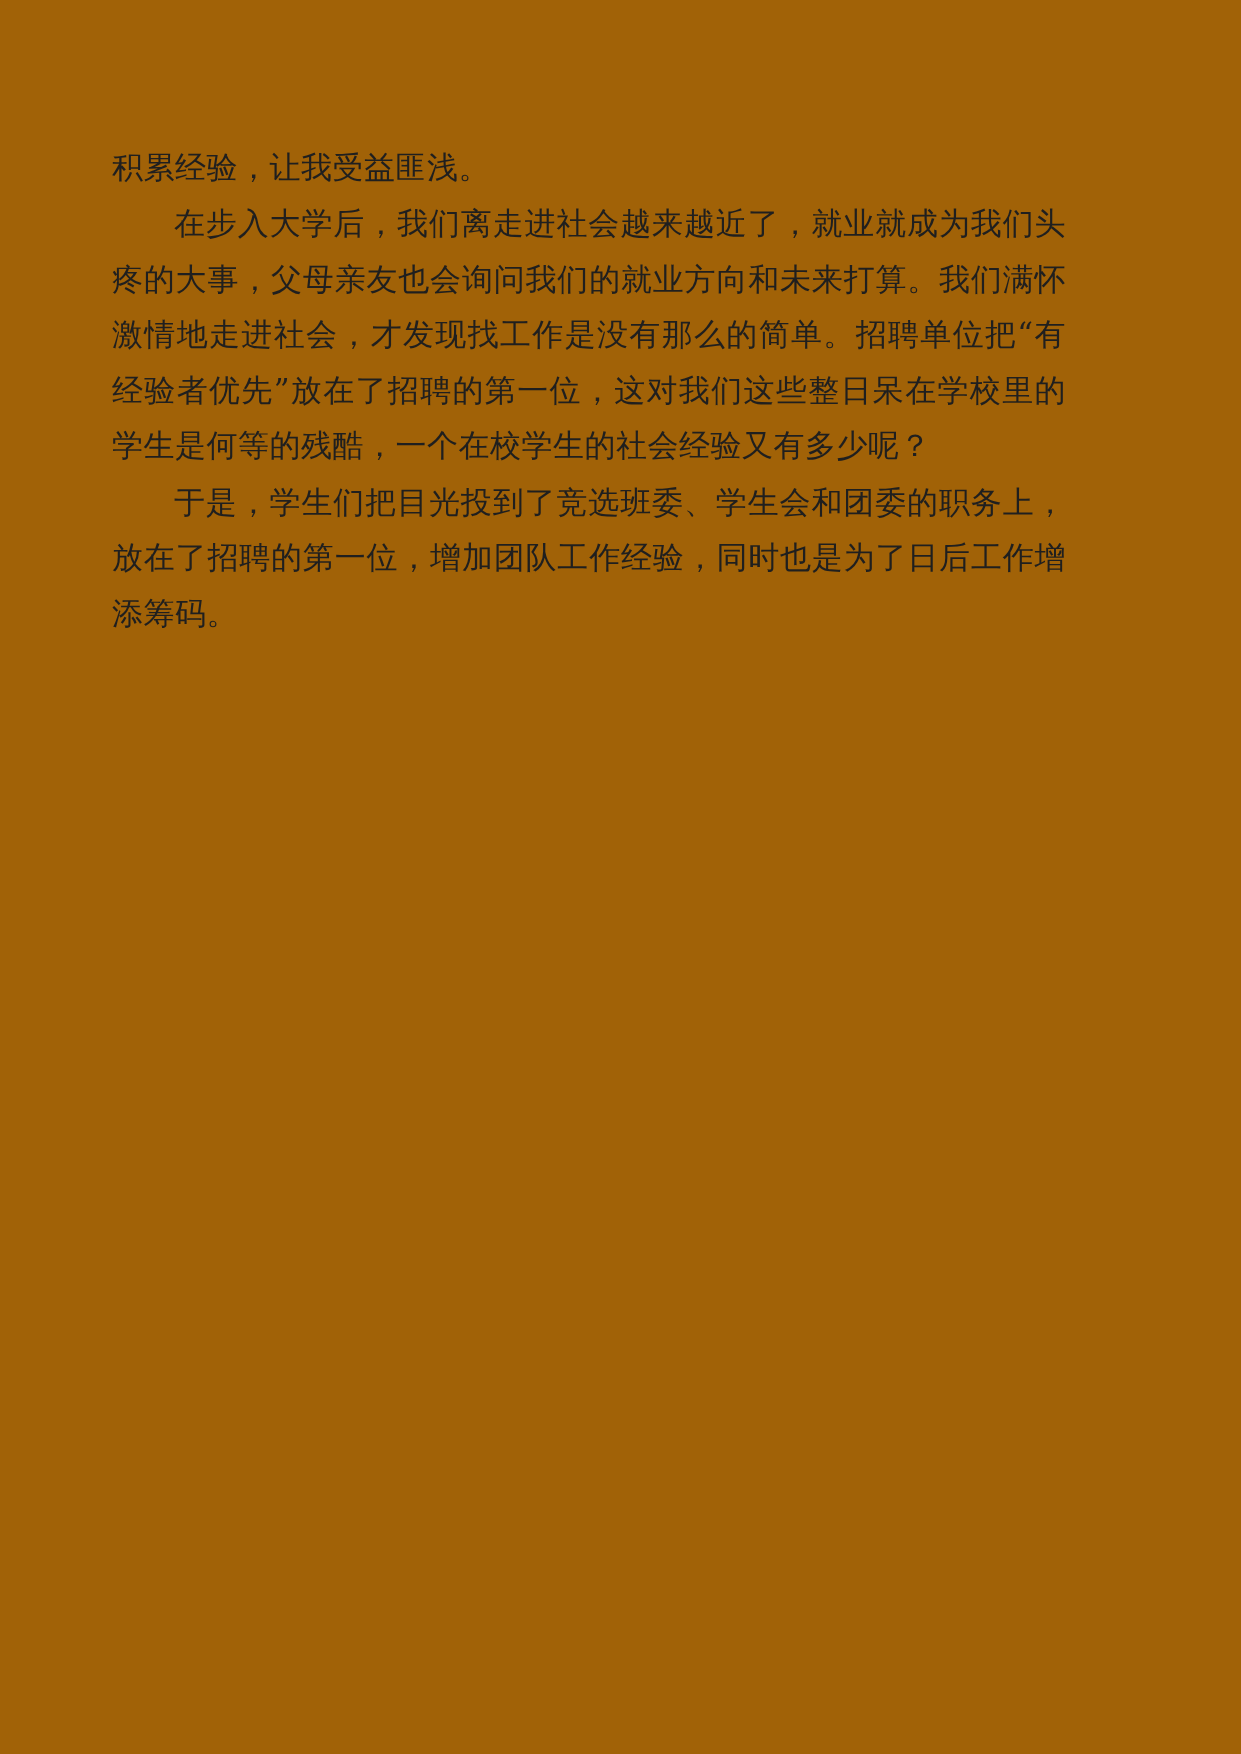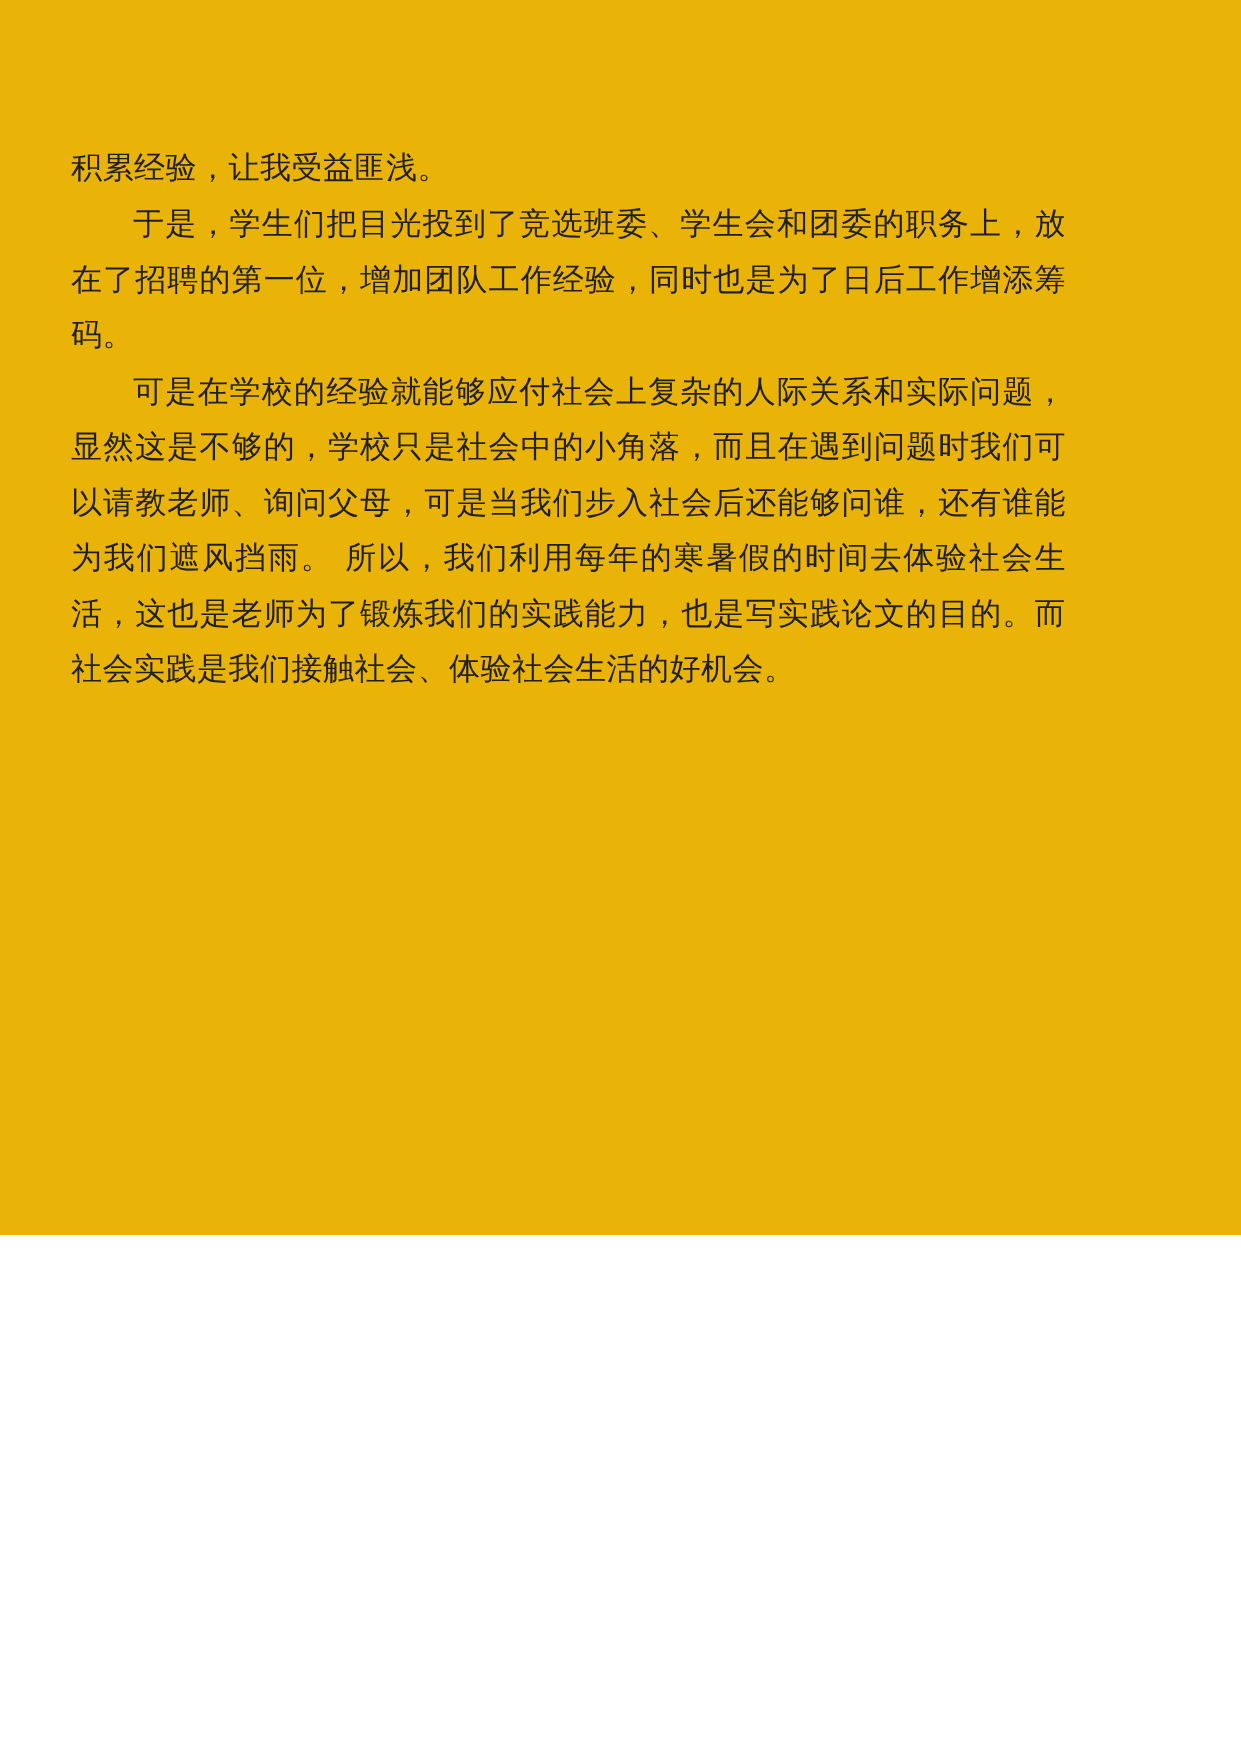--- a/index.html
+++ b/index.html
@@ -10,23 +10,23 @@
   body {
     width: 1241px;
     height: 1754px;
     font-family: "DejaVu Serif", "Liberation Serif", serif;
     color: #222222;
     overflow: hidden;
   }
   .page {
     box-sizing: border-box;
     width: 1241px;
-    height: 1235px;
-    padding: 140px 175px 120px 71px;
-    background: #eab308;
+    height: 1754px;
+    padding: 140px 175px 120px 112px;
+    background: #a16207;
   }
   .doc-body {
     font-size: 31px;
     line-height: 1.79;
     letter-spacing: 0.5px;
     text-align: justify;
     text-justify: inter-ideograph;
     color: #1f1f1f;
   }
   .para {
@@ -40,16 +40,16 @@
   .para.keyword {
     text-indent: 2em;
   }
 </style>
 </head>
 <body>
 
 <div class="page">
   <div class="doc-body">
     <p class="para no-indent">积累经验，让我受益匪浅。</p>
+    <p class="para">在步入大学后，我们离走进社会越来越近了，就业就成为我们头疼的大事，父母亲友也会询问我们的就业方向和未来打算。我们满怀激情地走进社会，才发现找工作是没有那么的简单。招聘单位把“有经验者优先”放在了招聘的第一位，这对我们这些整日呆在学校里的学生是何等的残酷，一个在校学生的社会经验又有多少呢？</p>
     <p class="para">于是，学生们把目光投到了竞选班委、学生会和团委的职务上，放在了招聘的第一位，增加团队工作经验，同时也是为了日后工作增添筹码。</p>
-    <p class="para">可是在学校的经验就能够应付社会上复杂的人际关系和实际问题，显然这是不够的，学校只是社会中的小角落，而且在遇到问题时我们可以请教老师、询问父母，可是当我们步入社会后还能够问谁，还有谁能为我们遮风挡雨。 所以，我们利用每年的寒暑假的时间去体验社会生活，这也是老师为了锻炼我们的实践能力，也是写实践论文的目的。而社会实践是我们接触社会、体验社会生活的好机会。</p>
   </div>
 </div>
 
 </body></html>

